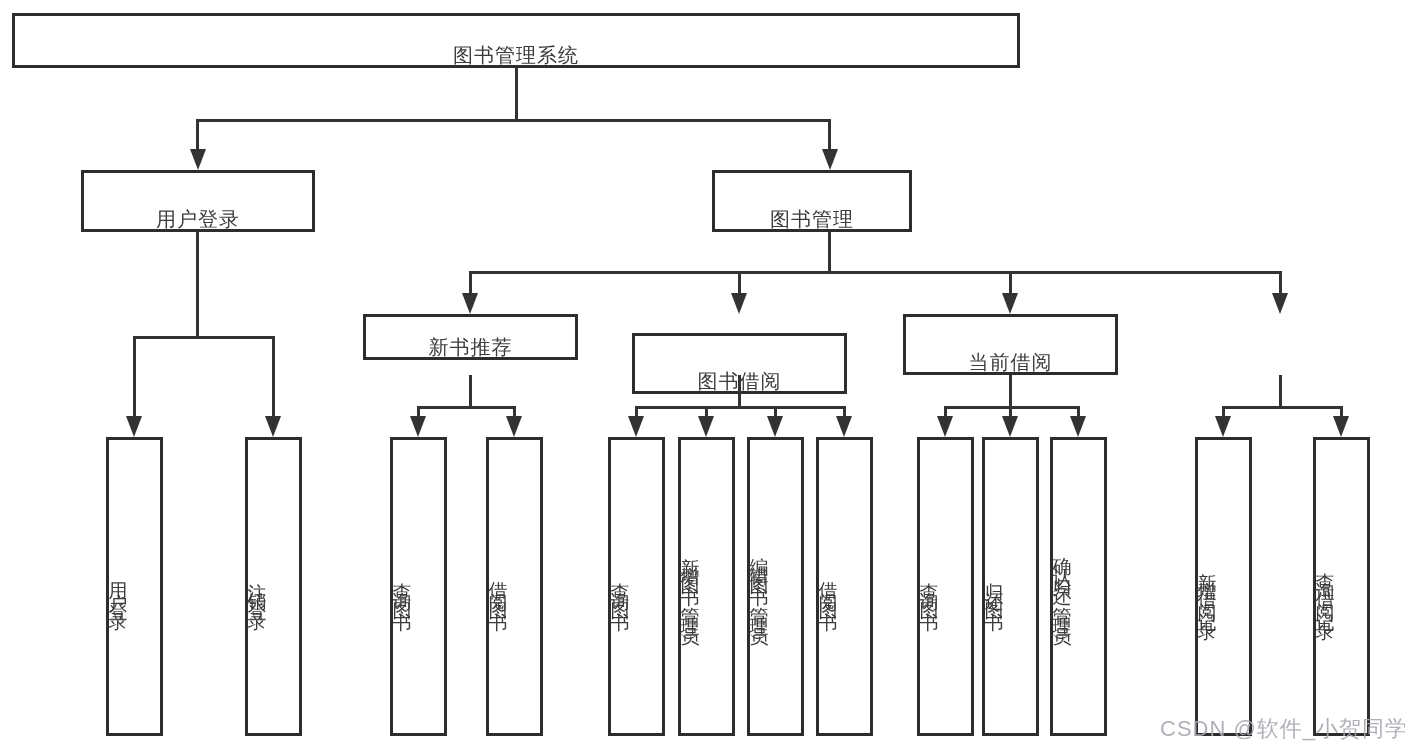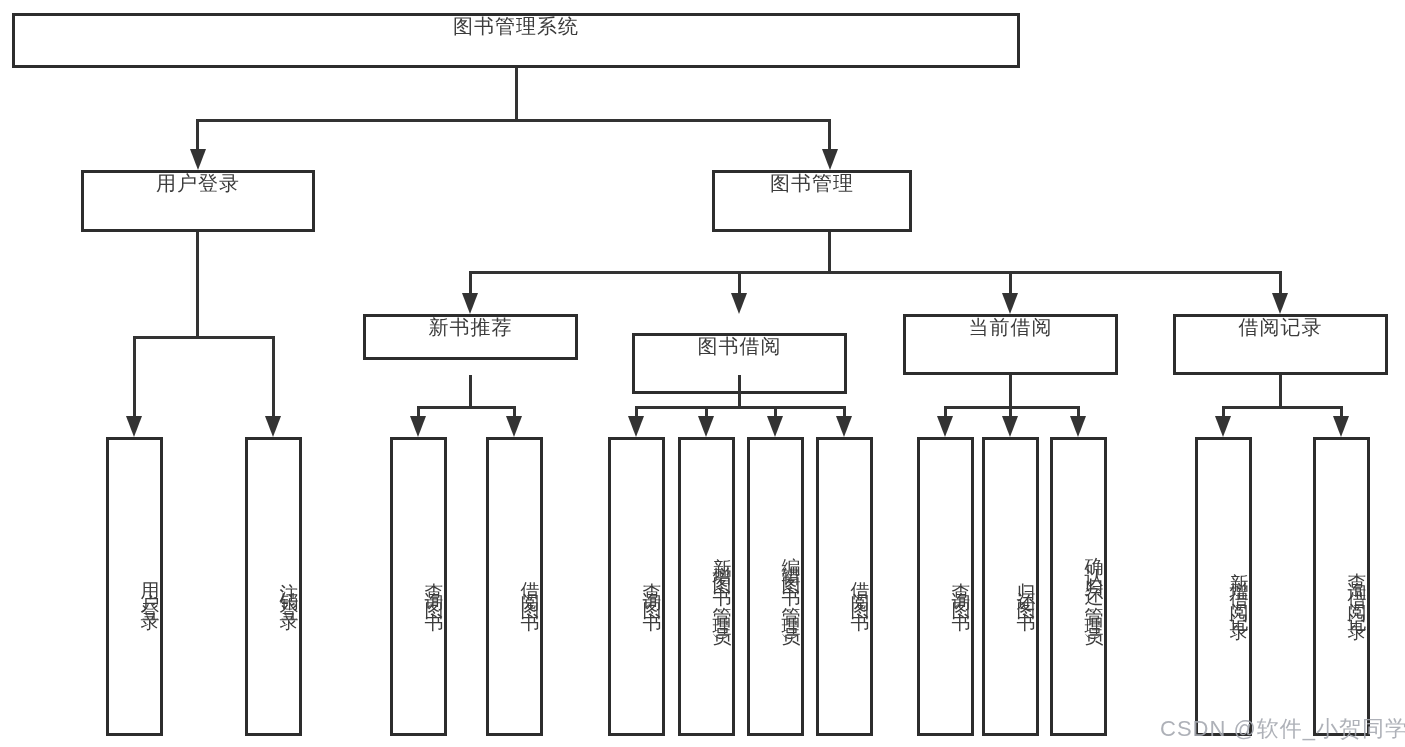--- a/index.html
+++ b/index.html
@@ -3,21 +3,21 @@
 <meta charset="utf-8">
 <style>
   html,body { margin:0; padding:0; background:#ffffff; }
   .canvas {
     position:relative; width:1405px; height:747px; background:#ffffff;
     font-family:"Liberation Sans", sans-serif; overflow:hidden;
   }
   .box {
     position:absolute; box-sizing:border-box; background:#ffffff;
     border:3px solid #2d2d2d; color:#3c3c3c;
-    display:flex; align-items:flex-start; justify-content:center;
+    display:flex; align-items:flex-end; justify-content:center;
     font-size:20px; letter-spacing:1px; line-height:1;
   }
   .vbox {
     writing-mode:vertical-rl; text-orientation:mixed;
     font-size:19px; letter-spacing:10px; line-height:1;
   }
   .h, .v { position:absolute; background:#333333; }
   .h { height:3px; }
   .v { width:3px; }
   .arr {
@@ -74,23 +74,20 @@
   <div class="arr" style="left:1272px; top:293px;"></div>
 
   <div class="box" style="left:363px; top:314px; width:215px; height:46px;">
     <span>新书推荐</span>
   </div>
   <div class="box" style="left:632px; top:322px; width:215px; height:61px;margin-top:11px;">
     <span>图书借阅</span>
   </div>
   <div class="box" style="left:903px; top:314px; width:215px; height:61px;">
     <span>当前借阅</span>
-  </div>
-  <div class="box" style="left:1173px; top:314px; width:215px; height:61px;">
-    <span>借阅记录</span>
   </div>
 
   <div class="v" style="left:469px; top:375px; height:34px;"></div>
   <div class="h" style="left:417px; top:406px; width:99px;"></div>
   <div class="v" style="left:417px; top:406px; height:14px;"></div>
   <div class="arr" style="left:410px; top:416px;"></div>
   <div class="v" style="left:513px; top:406px; height:14px;"></div>
   <div class="arr" style="left:506px; top:416px;"></div>
 
   <div class="v" style="left:738px; top:375px; height:34px;"></div>

